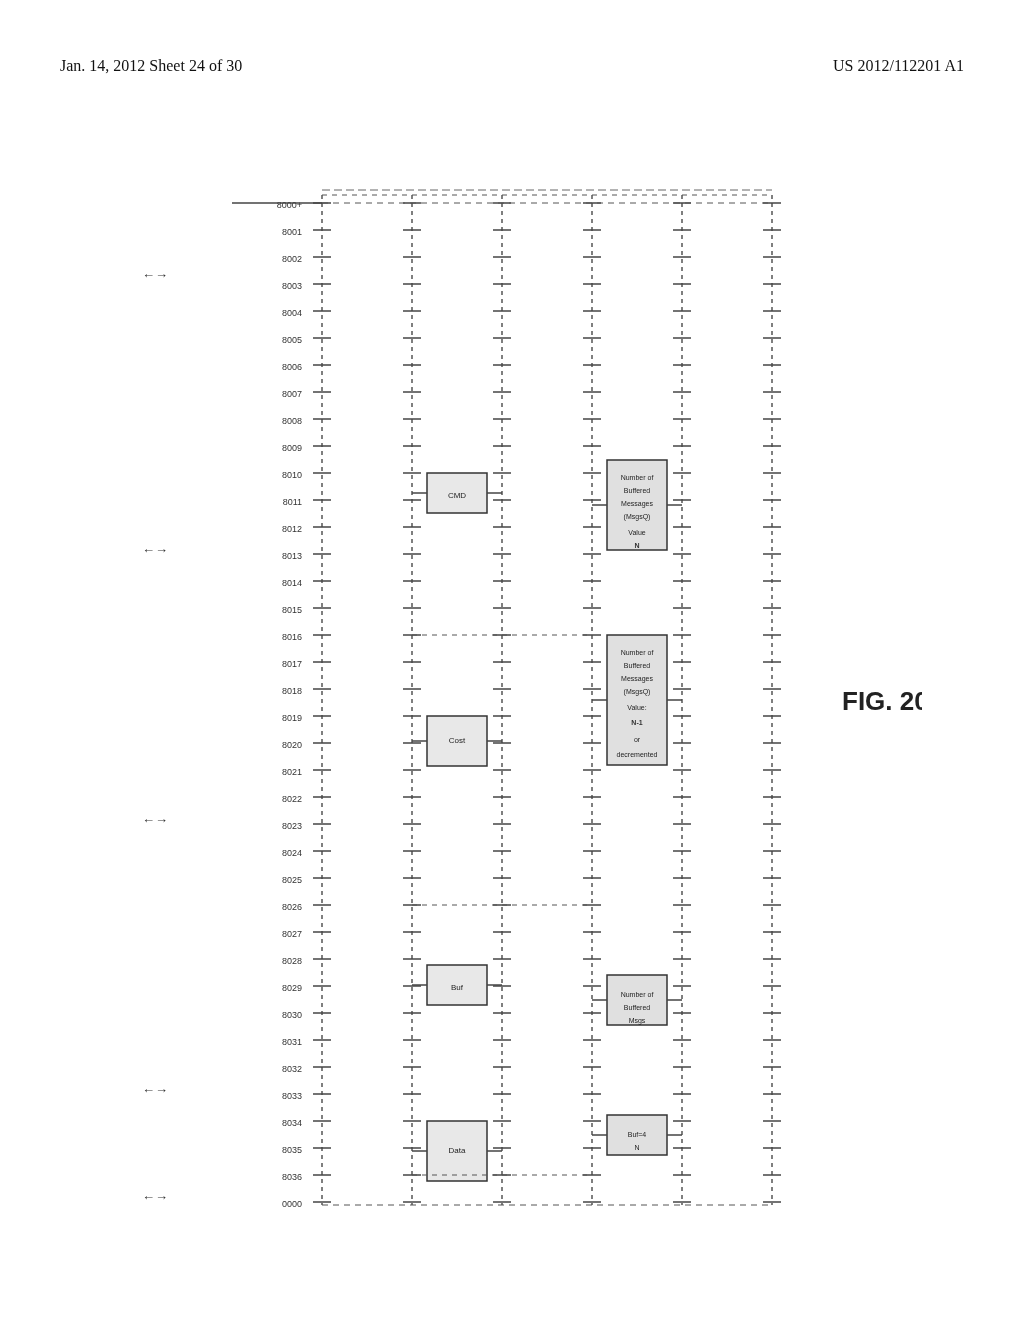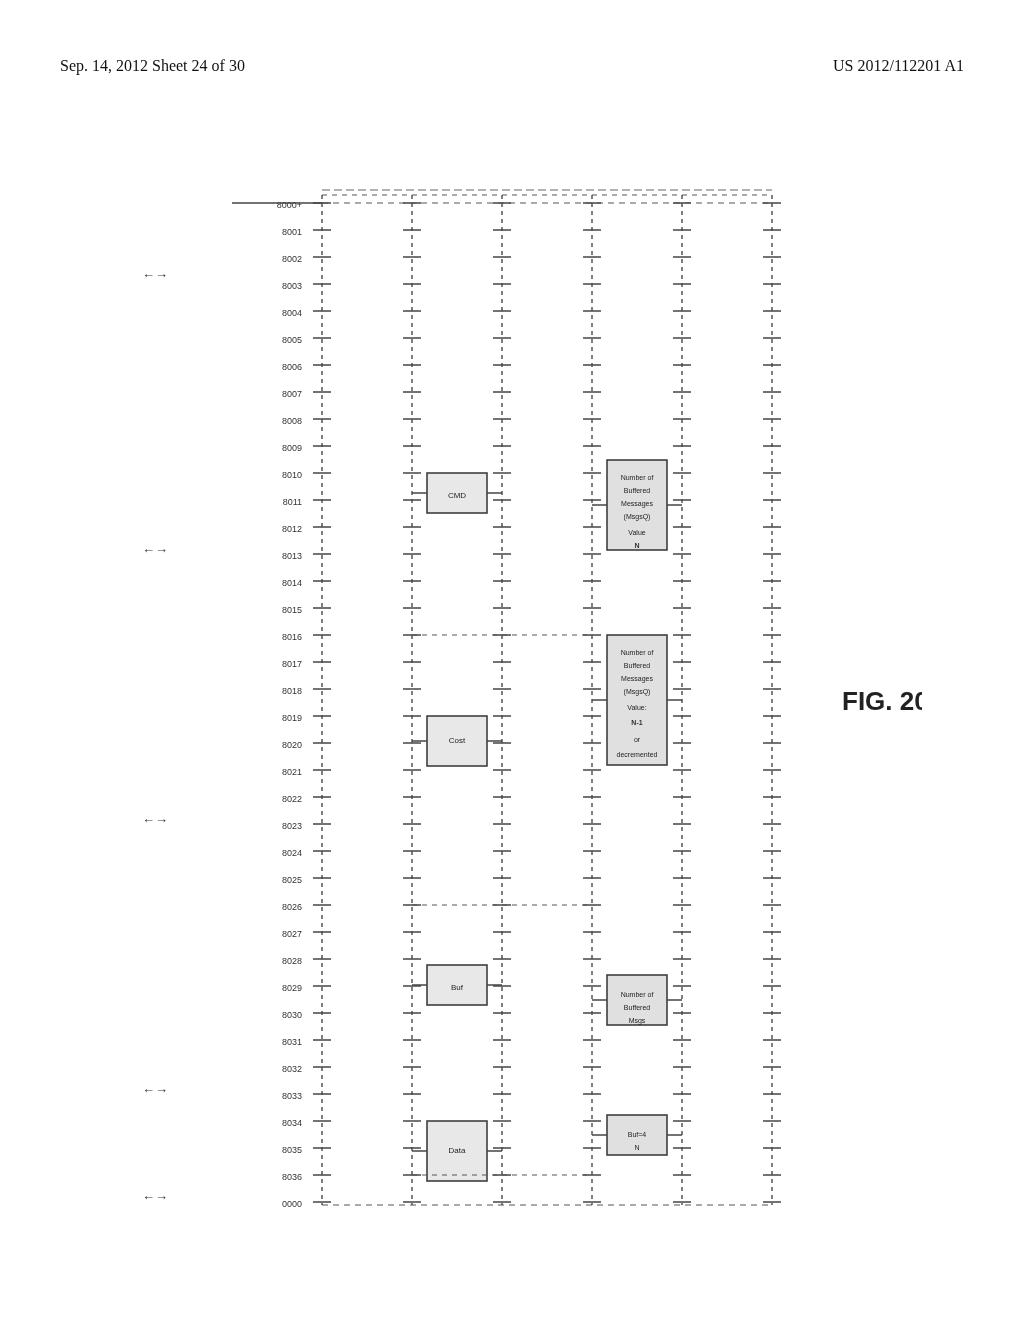--- a/index.html
+++ b/index.html
@@ -64,21 +64,21 @@
     
     .main-svg {
       width: 100%;
       height: 100%;
     }
   </style>
 </head>
 <body>
 
 <div class="header">
-  <div class="header-center">Sep. 14, 2012  Sheet 24 of 30</div>
+  <div class="header-center">Jan. 14, 2012  Sheet 24 of 30</div>
   <div class="header-right">US 2012/112201 A1</div>
 </div>
 
 <div class="figure-container">
   <div class="diagram">
     <svg class="main-svg" viewBox="0 0 820 1050" xmlns="http://www.w3.org/2000/svg">
 
       <rect width="820" height="1050" fill="white"></rect>
 
       <defs>

